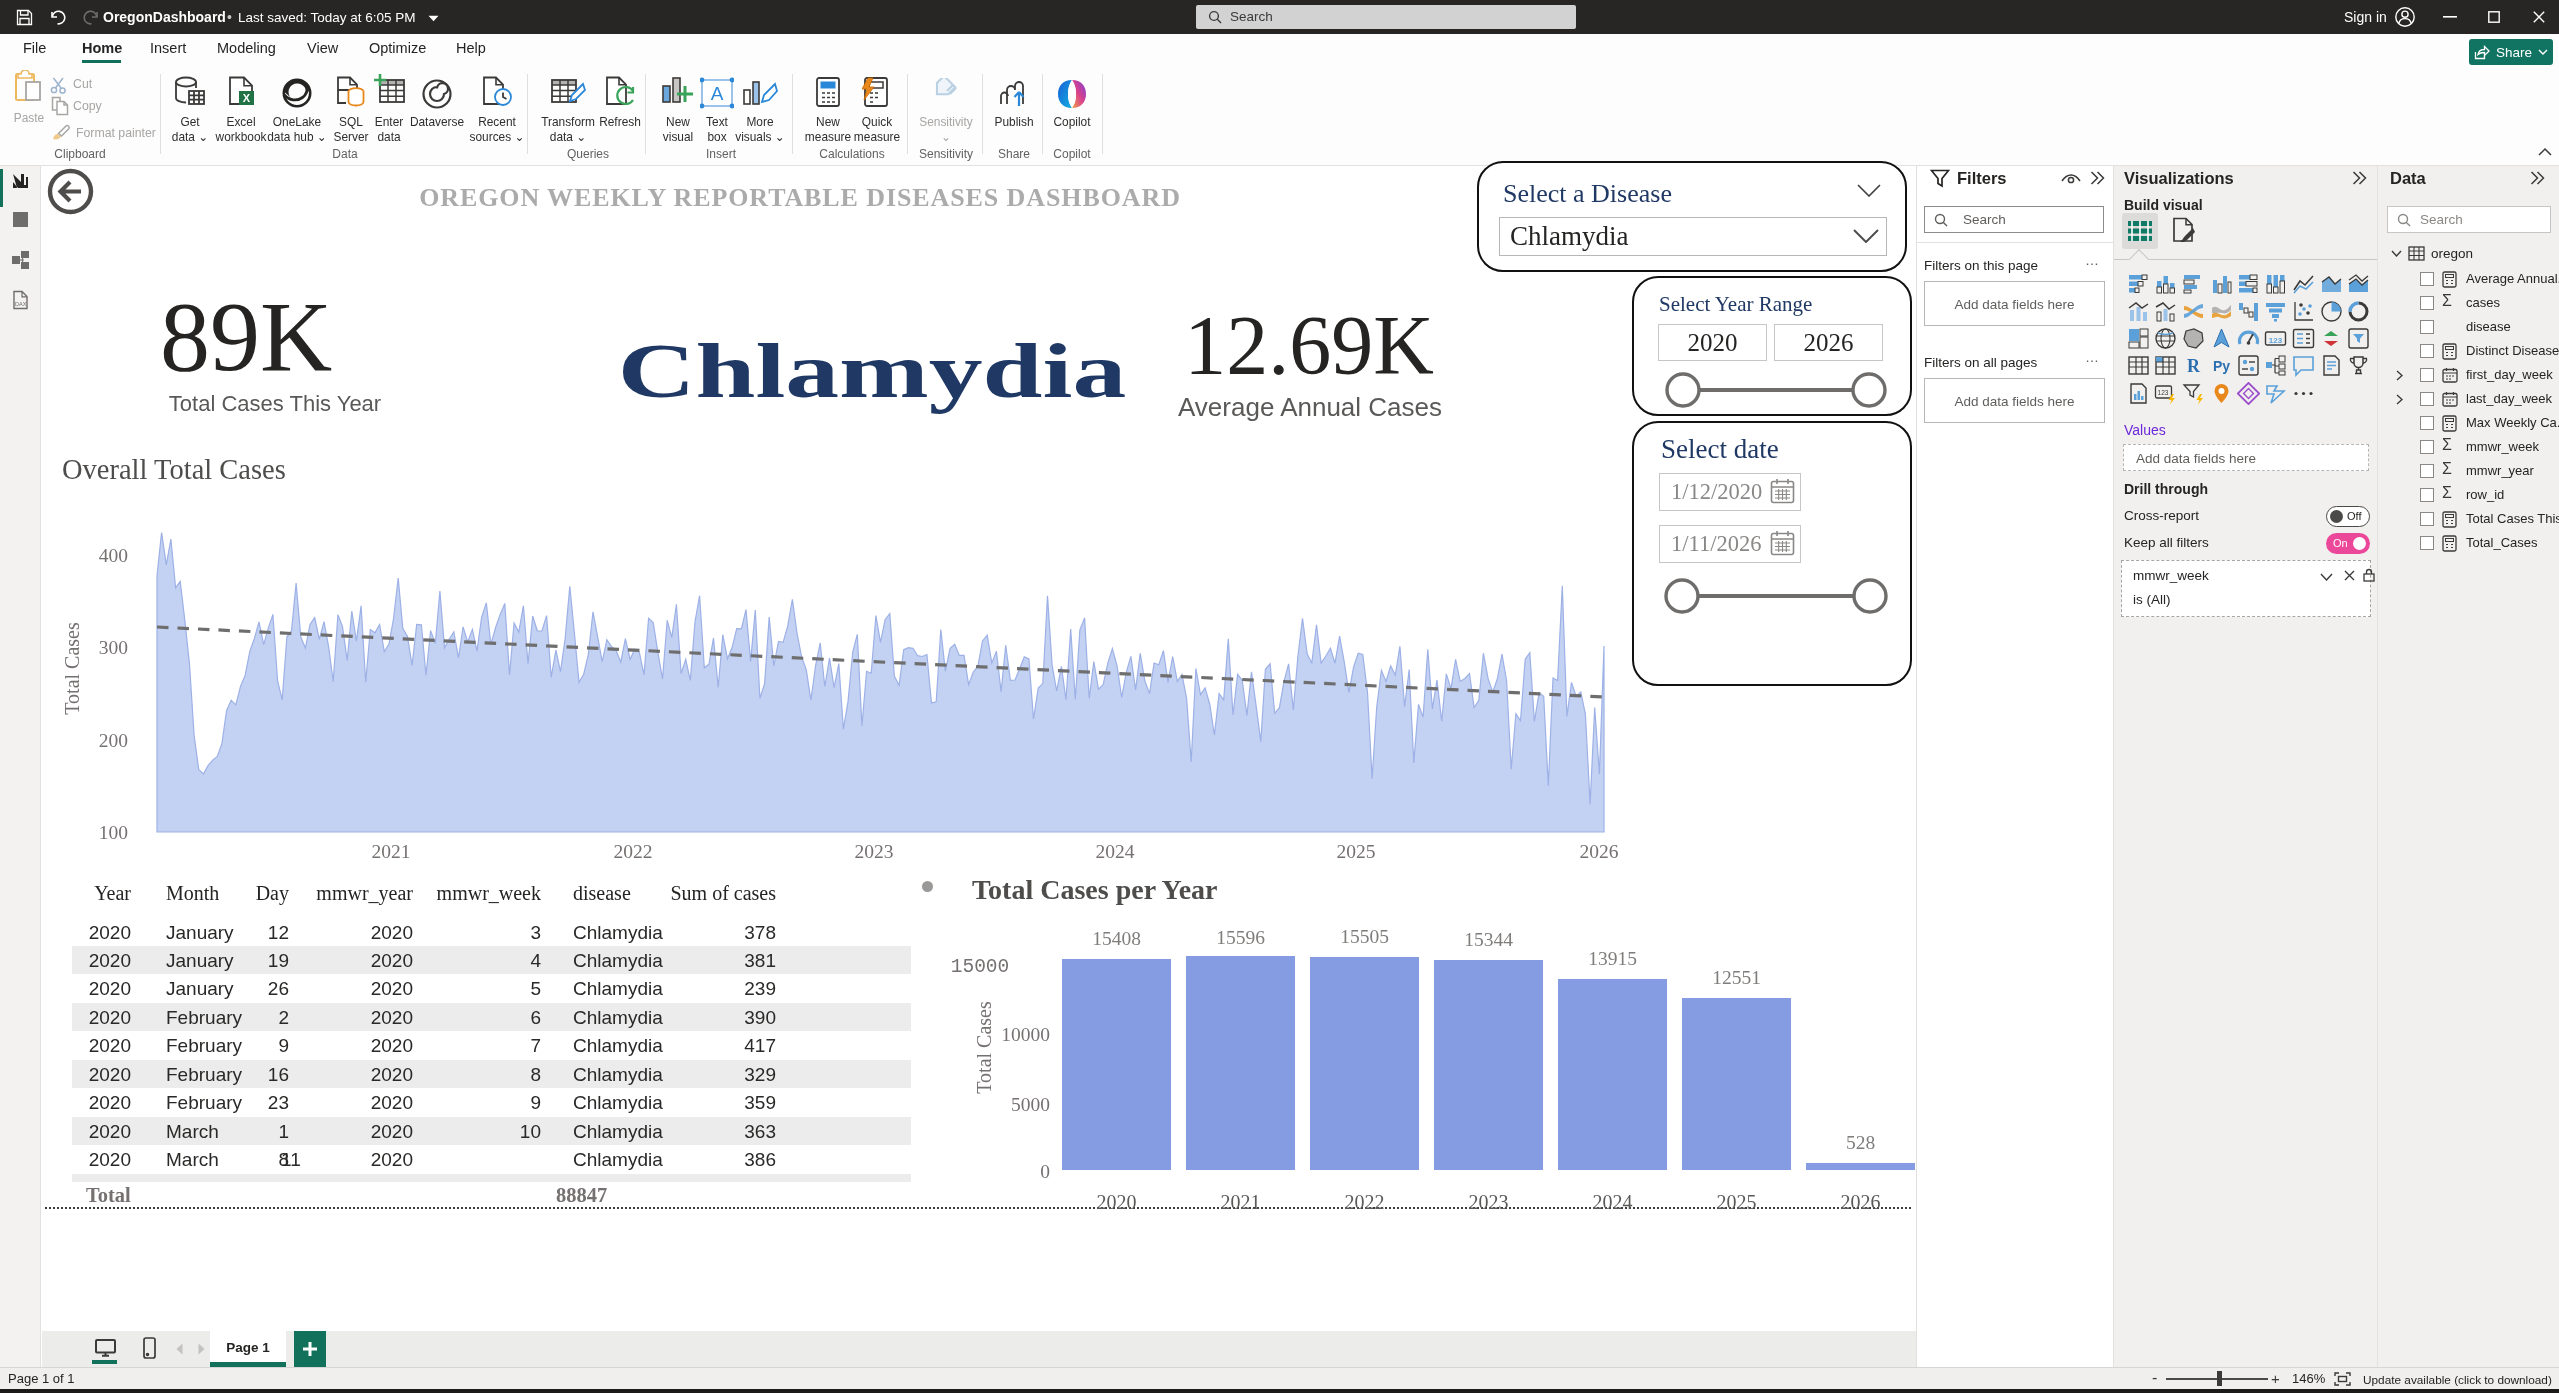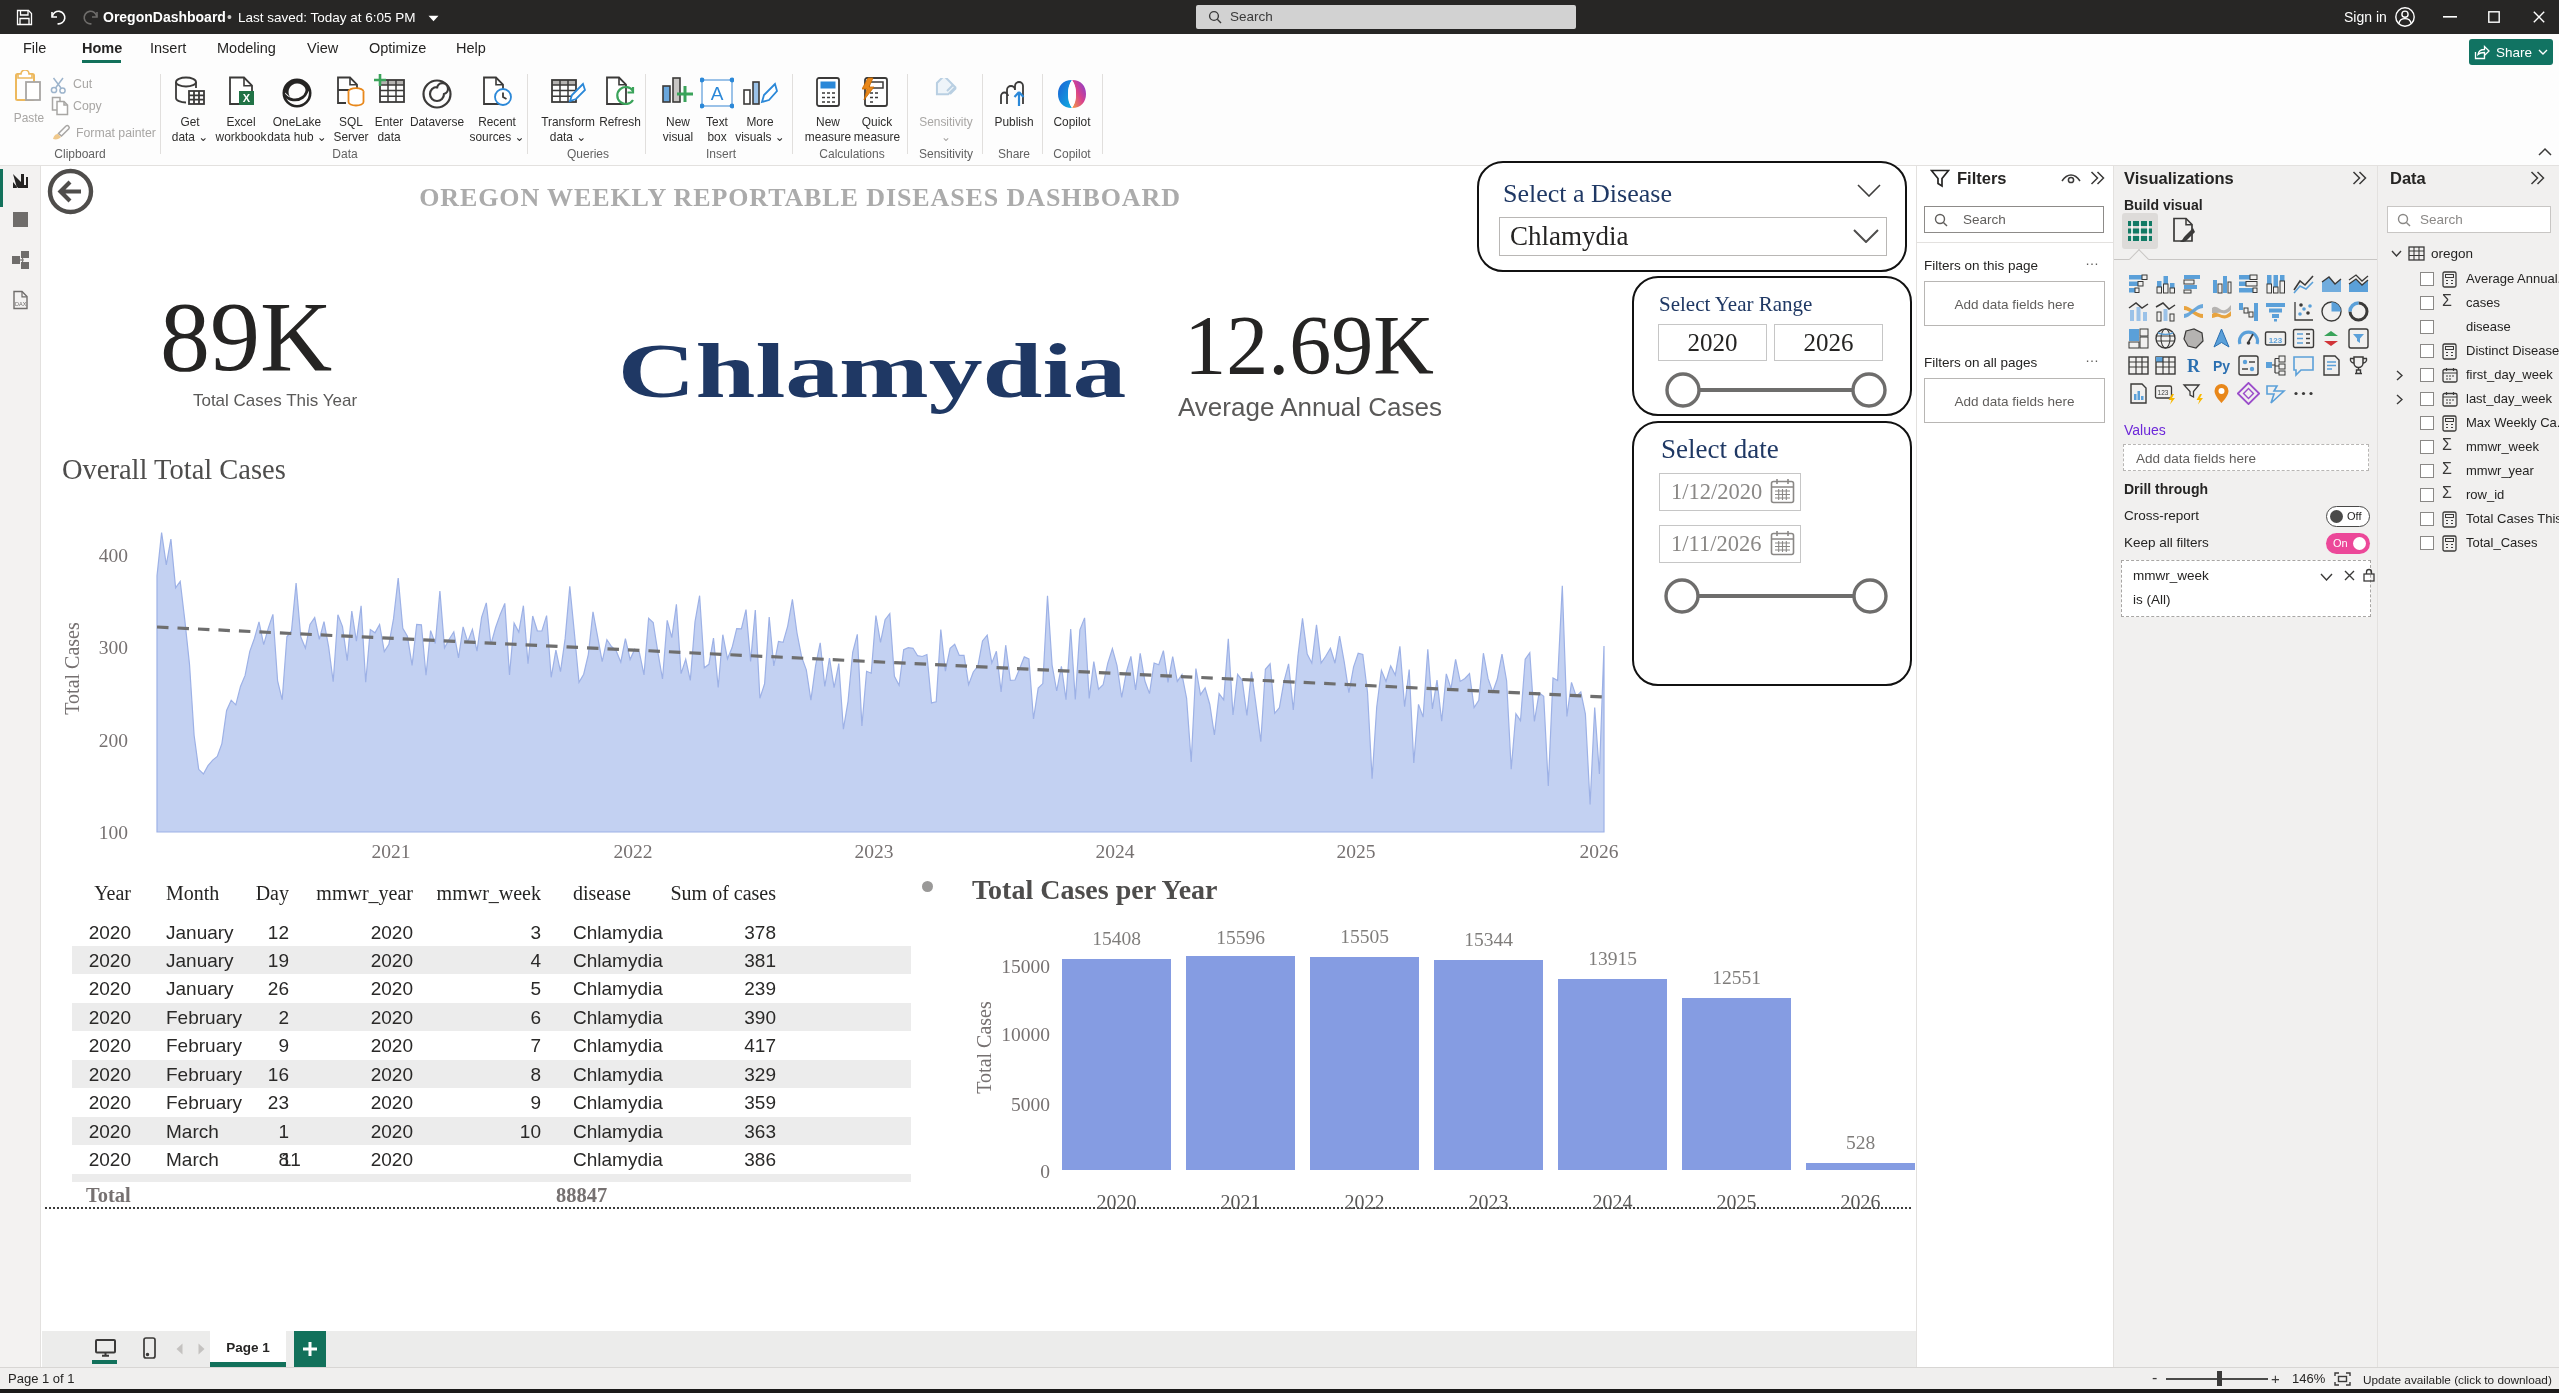--- a/index.html
+++ b/index.html
@@ -394,21 +394,21 @@
 <div id="content">
 
   <svg class="abs" style="left:47px;top:168px" width="47" height="47" viewBox="0 0 47 47" fill="none">
     <circle cx="23.5" cy="23.5" r="20.5" stroke="#4f4d4b" stroke-width="4.4"></circle>
     <path d="M34 23.5 H15 M23 14 L13.5 23.5 L23 33" stroke="#4f4d4b" stroke-width="4.2"></path>
   </svg>
 
   <div class="abs serif" style="left:300px;top:183px;width:1000px;text-align:center;font-size:26px;font-weight:bold;letter-spacing:0.9px;color:#ababab;">OREGON WEEKLY REPORTABLE DISEASES DASHBOARD</div>
 
   <div class="abs serif" style="left:96px;top:287px;width:300px;text-align:center;font-size:100px;line-height:100px;color:#252423;">89K</div>
-  <div class="abs" style="left:125px;top:391px;width:300px;text-align:center;font-size:17px;color:#5a5958;">Total Cases This Year</div>
+  <div class="abs" style="left:125px;top:391px;width:300px;text-align:center;font-size:22px;color:#5a5958;">Total Cases This Year</div>
 
   <div class="abs serif navy" style="left:572px;top:332px;width:600px;text-align:center;font-size:78px;line-height:78px;font-weight:bold;transform:scaleX(1.38);">Chlamydia</div>
 
   <div class="abs serif" style="left:1159px;top:304px;width:300px;text-align:center;font-size:84px;line-height:84px;color:#252423;">12.69K</div>
   <div class="abs" style="left:1160px;top:392px;width:300px;text-align:center;font-size:26px;color:#5a5958;">Average Annual Cases</div>
 
   <div class="card" style="left:1477px;top:161px;width:430px;height:111px;"></div>
   <div class="abs serif navy" style="left:1503px;top:179px;font-size:26px;">Select a Disease</div>
   <svg class="abs" style="left:1857px;top:184px" width="24" height="13" viewBox="0 0 24 13" fill="none" stroke="#3f3e3d" stroke-width="1.6">
       <path d="M1 1 L12 12 L23 1"></path>
@@ -552,21 +552,21 @@
 <div class="abs" style="left:533px;top:266.5px;font-size:19px;line-height:23px;color:#2a2928;">Chlamydia</div>
 <div class="abs" style="left:476px;top:266.5px;width:260px;text-align:right;font-size:19px;line-height:23px;color:#2a2928;">348</div>
 </div>
 <div class="abs serif" style="left:86px;top:1184px;font-size:20.5px;font-weight:bold;color:#767171;">Total</div>
 <div class="abs serif" style="left:556px;top:1184px;width:220px;text-align:left;font-size:20.5px;font-weight:bold;color:#767171;">88847</div>
 <div class="abs" style="left:922px;top:881px;width:11px;height:11px;border-radius:6px;background:#9a9998;"></div>
 <div class="abs" style="left:45px;top:1207px;width:1866px;border-top:2.5px dotted #3a3a3a;"></div>
 </div>
 <div id="barv">
 <div class="abs serif" style="left:972px;top:874px;font-size:28px;font-weight:bold;color:#4e4d4c;">Total Cases per Year</div>
-<div class="abs serif" style="left:910px;top:956px;width:140px;text-align:right;font-size:19.5px;color:#767171;">15000</div>
+<div class="abs serif" style="left:910px;top:956px;width:140px;text-align:center;font-size:19.5px;color:#767171;font-family:Liberation Mono, monospace;">15000</div>
 <div class="abs serif" style="left:910px;top:1024px;width:140px;text-align:right;font-size:19.5px;color:#767171;">10000</div>
 <div class="abs serif" style="left:910px;top:1094px;width:140px;text-align:right;font-size:19.5px;color:#767171;">5000</div>
 <div class="abs serif" style="left:910px;top:1161px;width:140px;text-align:right;font-size:19.5px;color:#767171;">0</div>
 <div class="abs serif" style="left:884px;top:1036px;width:200px;text-align:center;font-size:20px;color:#767171;transform:rotate(-90deg);">Total Cases</div>
 <div class="abs" style="left:1062px;top:958.6px;width:109px;height:211.4px;background:#859ce2;"></div>
 <div class="abs serif" style="left:1042px;top:927.6px;width:149px;text-align:center;font-size:19.5px;color:#7f7d7b;">15408</div>
 <div class="abs serif" style="left:1042px;top:1191px;width:149px;text-align:center;font-size:20px;color:#5a5958;">2020</div>
 <div class="abs" style="left:1186px;top:956.0px;width:109px;height:214.0px;background:#859ce2;"></div>
 <div class="abs serif" style="left:1166px;top:927px;width:149px;text-align:center;font-size:19.5px;color:#7f7d7b;">15596</div>
 <div class="abs serif" style="left:1166px;top:1191px;width:149px;text-align:center;font-size:20px;color:#5a5958;">2021</div>

